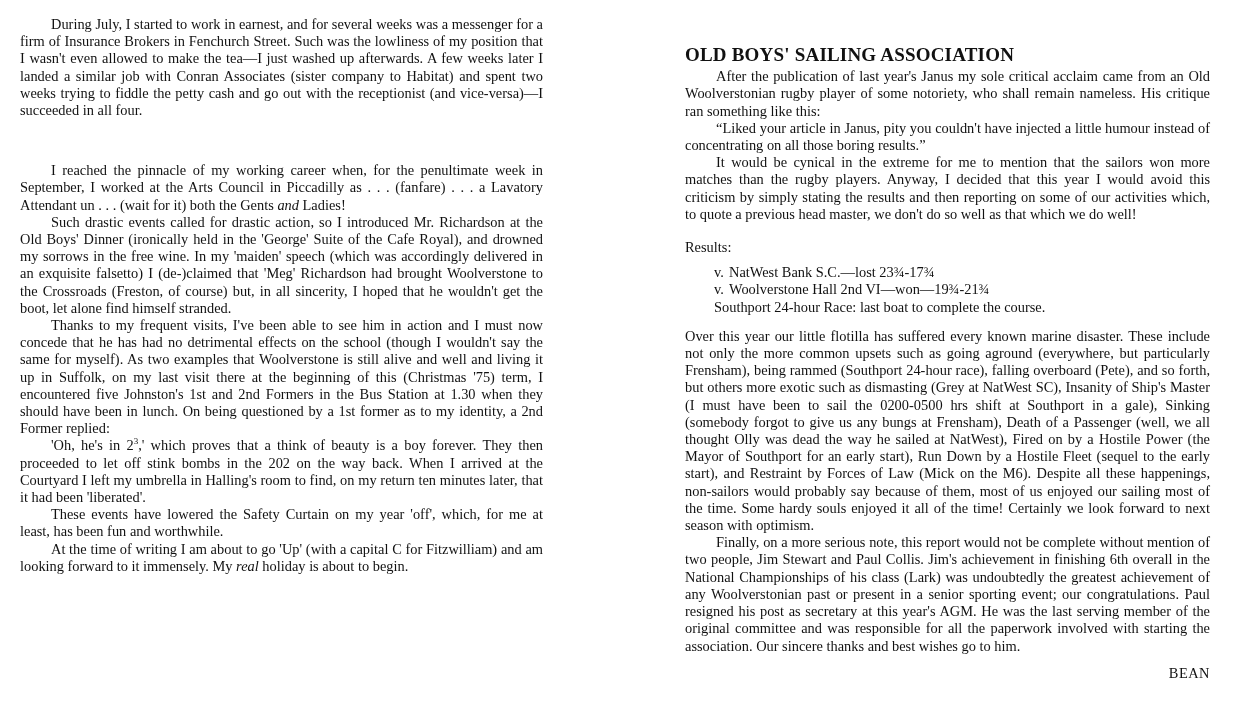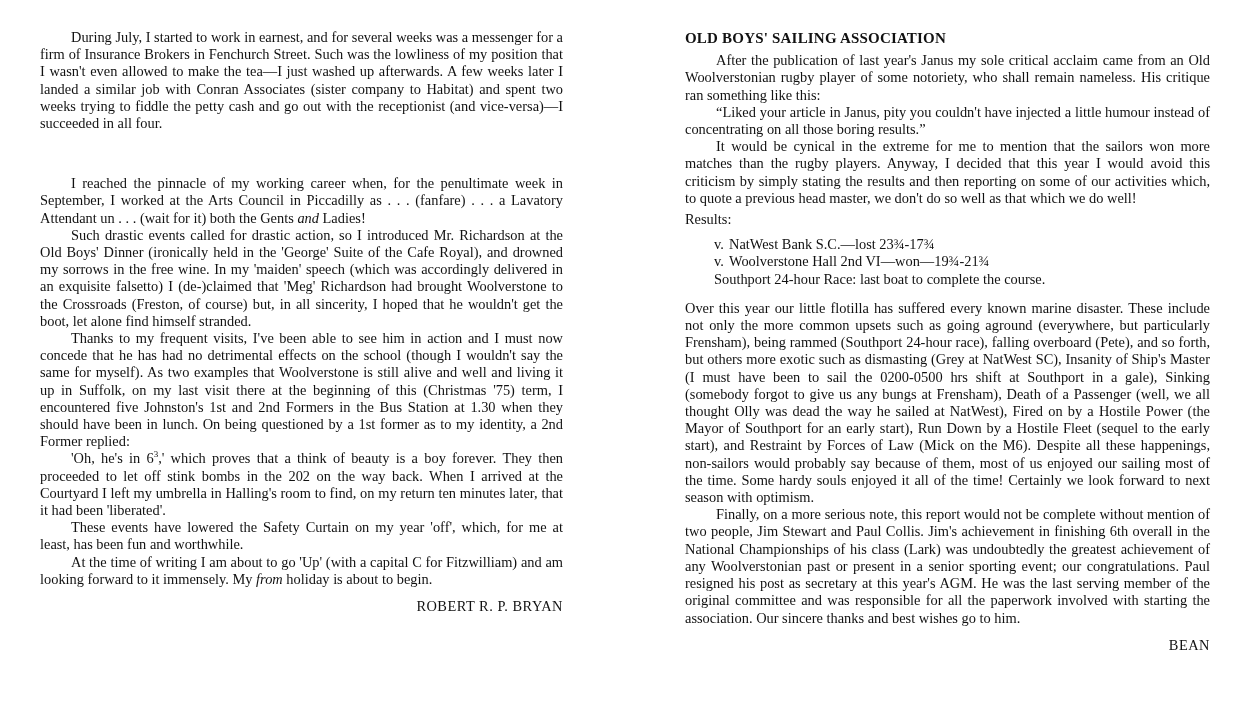--- a/index.html
+++ b/index.html
@@ -1,44 +1,43 @@
 <!DOCTYPE html>
 <html><head>
 <meta charset="utf-8">
 <style>
   html, body { margin:0; padding:0; background:#ffffff; }
   body { width:1240px; height:712px; position:relative; overflow:hidden;
          font-family:"Liberation Serif", serif; color:#111; }
   .col { position:absolute; font-size:14.4px; line-height:17.2px; text-align:justify; }
-  .left { left:40px; top:16px; width:523px;margin-top:13px; }
+  .left { left:20px; top:16px; width:523px; }
   .right { left:685px; top:30px; width:525px; }
   p { margin:0; text-indent:31px; }
   .gap { height:43px; }
-  .title { font-weight:bold; font-size:15px; margin:0 0 5px 0; letter-spacing:0.2px; text-indent:0; }
+  .title { font-weight:bold; font-size:19px; margin:16px 0 5px 0; letter-spacing:0.2px; text-indent:0; }
   .sig { text-align:right; margin-top:10px; letter-spacing:0.5px; text-indent:0; }
-  .results-label { margin-top:4px; text-indent:0; }
+  .results-label { margin-top:16px; text-indent:0; }
   .results { margin:8px; padding:0; list-style:none; }
   .results li { padding-left:21px; }
   .results li .v { display:inline-block; width:15px; }
   .after-res { margin-top:12px; text-indent:0; }
   sup { font-size:9px; line-height:0; vertical-align:super; }
 </style>
 </head>
 <body>
 
 <div class="col left">
   <p>During July, I started to work in earnest, and for several weeks was a messenger for a firm of Insurance Brokers in Fenchurch Street. Such was the lowliness of my position that I wasn't even allowed to make the tea—I just washed up afterwards. A few weeks later I landed a similar job with Conran Associates (sister company to Habitat) and spent two weeks trying to fiddle the petty cash and go out with the receptionist (and vice-versa)—I succeeded in all four.</p>
   <div class="gap"></div>
   <p><span>I reached the pinnacle of my working career when, for the penultimate week in September, I worked at the Arts Council in Piccadilly as . . . (fanfare) . . . a Lavatory Attendant un . . . (wait for it) both the Gents </span><i>and</i><span> Ladies!</span></p>
   <p>Such drastic events called for drastic action, so I introduced Mr. Richardson at the Old Boys' Dinner (ironically held in the 'George' Suite of the Cafe Royal), and drowned my sorrows in the free wine. In my 'maiden' speech (which was accordingly delivered in an exquisite falsetto) I (de-)claimed that 'Meg' Richardson had brought Woolverstone to the Crossroads (Freston, of course) but, in all sincerity, I hoped that he wouldn't get the boot, let alone find himself stranded.</p>
   <p>Thanks to my frequent visits, I've been able to see him in action and I must now concede that he has had no detrimental effects on the school (though I wouldn't say the same for myself). As two examples that Woolverstone is still alive and well and living it up in Suffolk, on my last visit there at the beginning of this (Christmas '75) term, I encountered five Johnston's 1st and 2nd Formers in the Bus Station at 1.30 when they should have been in lunch. On being questioned by a 1st former as to my identity, a 2nd Former replied:</p>
-  <p><span>'Oh, he's in 6</span><sup>3</sup><span>,' which proves that a think of beauty is a boy forever. They then proceeded to let off stink bombs in the 202 on the way back. When I arrived at the Courtyard I left my umbrella in Halling's room to find, on my return ten minutes later, that it had been 'liberated'.</span></p>
+  <p><span>'Oh, he's in 2</span><sup>3</sup><span>,' which proves that a think of beauty is a boy forever. They then proceeded to let off stink bombs in the 202 on the way back. When I arrived at the Courtyard I left my umbrella in Halling's room to find, on my return ten minutes later, that it had been 'liberated'.</span></p>
   <p>These events have lowered the Safety Curtain on my year 'off', which, for me at least, has been fun and worthwhile.</p>
-  <p><span>At the time of writing I am about to go 'Up' (with a capital C for Fitzwilliam) and am looking forward to it immensely. My </span><i>from</i><span> holiday is about to begin.</span></p>
-  <p class="sig">ROBERT R. P. BRYAN</p>
+  <p><span>At the time of writing I am about to go 'Up' (with a capital C for Fitzwilliam) and am looking forward to it immensely. My </span><i>real</i><span> holiday is about to begin.</span></p>
 </div>
 
 <div class="col right">
   <p class="title">OLD BOYS' SAILING ASSOCIATION</p>
   <p>After the publication of last year's Janus my sole critical acclaim came from an Old Woolverstonian rugby player of some notoriety, who shall remain nameless. His critique ran something like this:</p>
   <p>“Liked your article in Janus, pity you couldn't have injected a little humour instead of concentrating on all those boring results.”</p>
   <p>It would be cynical in the extreme for me to mention that the sailors won more matches than the rugby players. Anyway, I decided that this year I would avoid this criticism by simply stating the results and then reporting on some of our activities which, to quote a previous head master, we don't do so well as that which we do well!</p>
   <p class="results-label">Results:</p>
   <ul class="results">
     <li><span class="v">v.</span><span>NatWest Bank S.C.—lost 23¾-17¾</span></li>

